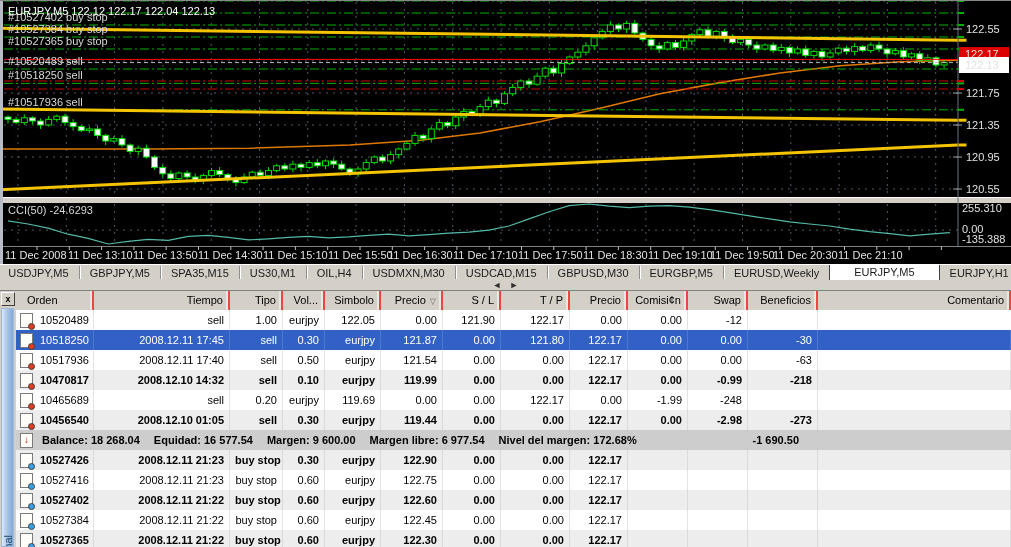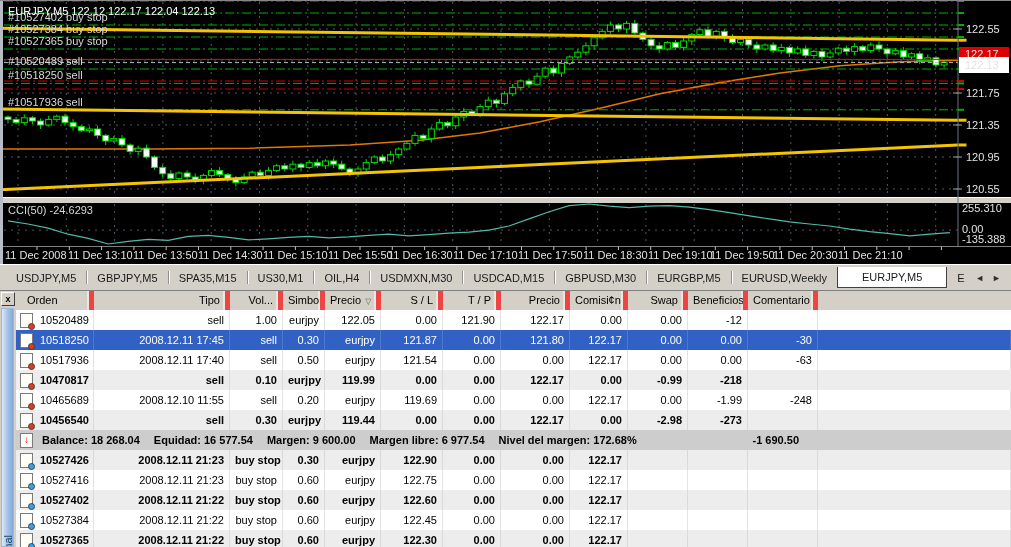--- a/index.html
+++ b/index.html
@@ -11,21 +11,21 @@
   .chart-window{position:absolute;top:0;left:0;width:1011px;height:264px;background:#000;}
   svg{display:block}
   svg text{font-family:"Liberation Sans",sans-serif;}
   .grid{stroke:#4e5a66;stroke-dasharray:2 5;stroke-width:1;fill:none;}
   .lbl{fill:#d8d8d8;font-size:11px;}
   .ttl{fill:#ffffff;font-size:11px;}
   .axis{fill:#e2e2e2;font-size:11px;}
 
   
   .tabbar{position:absolute;top:264px;left:0;width:1011px;height:26px;background:#d4d0c8;
-          border-top:1px solid #ffffff;box-sizing:border-box;display:flex;align-items:center;}
+          border-top:1px solid #ffffff;box-sizing:border-box;display:flex;align-items:center;flex-direction:column;}
   .tabs{display:flex;align-items:center;flex:1;height:100%;padding-left:6px;overflow:hidden;}
   .tab{padding:4px 10px;font-size:11px;color:#1a1a1a;white-space:nowrap;}
   .tab.active{background:#ffffff;border:1px solid #404040;border-top:none;padding:4px 24px;}
   .tab-sep{width:1px;height:13px;background:#8f8f8f;box-shadow:1px 0 0 #ffffff;flex:none;}
   .arrows{display:flex;gap:8px;padding:0 10px;font-size:9px;color:#303030;align-items:center;}
   .arrows span{cursor:default;}
 
   
   .terminal{position:absolute;top:290px;left:0;width:1011px;height:257px;background:#ffffff;
             border-top:1px solid #808080;box-sizing:border-box;overflow:hidden;}
@@ -36,21 +36,21 @@
   .t-strip{position:absolute;left:1px;top:17px;width:13px;bottom:0;overflow:hidden;
            background:linear-gradient(to right,#dce9f9 0%,#aac6ea 45%,#84a9d8 100%);
            border:1px solid #9db8d8;box-sizing:border-box;}
   .t-strip span{position:absolute;bottom:-31px;left:0px;writing-mode:vertical-rl;
                 transform:rotate(180deg);font-size:11px;color:#17496e;white-space:nowrap;}
   .t-main{position:absolute;left:16px;top:0;right:0;height:100%;}
   .grid-row{display:grid;
     grid-template-columns:78px 136px 53px 42px 56px 62px 58px 69px 58px 60px 60px 70px minmax(0,1fr);}
   .t-header{height:19px;background:#d4d0c8;font-size:11px;color:#000;}
   .t-header .hc{height:19px;line-height:19px;padding:0 5px;text-align:right;white-space:nowrap;
-                overflow:hidden;border-right:5px solid #ef4444;box-shadow:inset -2px 0 0 #e9e7e2;}
+                overflow:hidden;border-right:2px solid #ef4444;box-shadow:inset -2px 0 0 #e9e7e2;}
   .t-header .hc.left{text-align:left;padding-left:11px;}
   .sortmark{color:#6a6a6a;font-size:8px;margin-left:4px;}
   .trow{height:20px;font-size:11px;color:#000;background:#fff;}
   .trow.shade{background:#ededed;font-weight:bold;}
   .trow.selected{background:#3161c5;color:#ffffff;}
   .trow .c{height:20px;line-height:20px;padding:0 5px;text-align:right;white-space:nowrap;
            overflow:hidden;border-right:1px solid #e3e3e3;}
   .trow.shade .c{border-right-color:#dadada;}
   .trow.selected .c{border-right-color:rgba(255,255,255,0.15);}
   .c.first{display:flex;align-items:center;text-align:right;padding:0 0 0 4px;}
@@ -517,20 +517,21 @@
   <div class="terminal">
     <div class="t-left">
       <button class="t-close">x</button>
       <div class="t-strip">
         <span>Terminal</span>
       </div>
     </div>
     <div class="t-main">
       <div class="t-header grid-row" id="thead">
           <div class="hc left">Orden</div>
+          <div class="hc">Tiempo</div>
           <div class="hc">Tipo</div>
           <div class="hc">Vol...</div>
           <div class="hc">Simbolo</div>
           <div class="hc">Precio<span class="sortmark">▽</span></div>
           <div class="hc">S / L</div>
           <div class="hc">T / P</div>
           <div class="hc">Precio</div>
           <div class="hc">Comisi¢n</div>
           <div class="hc">Swap</div>
           <div class="hc">Beneficios</div>
@@ -596,59 +597,60 @@
       <div class="c">-63</div>
       <div class="c"></div>
     </div>
           <div class="trow grid-row shade">
       <div class="c first">
         <span class="doc">
                 <span class="ball red"></span>
               </span>
         <span>10470817</span>
       </div>
+      <div class="c">2008.12.10 14:32</div>
       <div class="c">sell</div>
       <div class="c">0.10</div>
       <div class="c">eurjpy</div>
       <div class="c">119.99</div>
       <div class="c">0.00</div>
       <div class="c">0.00</div>
       <div class="c">122.17</div>
       <div class="c">0.00</div>
       <div class="c">-0.99</div>
       <div class="c">-218</div>
       <div class="c"></div>
     </div>
           <div class="trow grid-row">
       <div class="c first">
         <span class="doc">
                 <span class="ball red"></span>
               </span>
         <span>10465689</span>
       </div>
-      <div class="c">2008.12.10 11:55</div>
       <div class="c">sell</div>
       <div class="c">0.20</div>
       <div class="c">eurjpy</div>
       <div class="c">119.69</div>
       <div class="c">0.00</div>
       <div class="c">0.00</div>
       <div class="c">122.17</div>
       <div class="c">0.00</div>
       <div class="c">-1.99</div>
       <div class="c">-248</div>
       <div class="c"></div>
     </div>
           <div class="trow grid-row shade">
       <div class="c first">
         <span class="doc">
                 <span class="ball red"></span>
               </span>
         <span>10456540</span>
       </div>
+      <div class="c">2008.12.10 01:05</div>
       <div class="c">sell</div>
       <div class="c">0.30</div>
       <div class="c">eurjpy</div>
       <div class="c">119.44</div>
       <div class="c">0.00</div>
       <div class="c">0.00</div>
       <div class="c">122.17</div>
       <div class="c">0.00</div>
       <div class="c">-2.98</div>
       <div class="c">-273</div>

